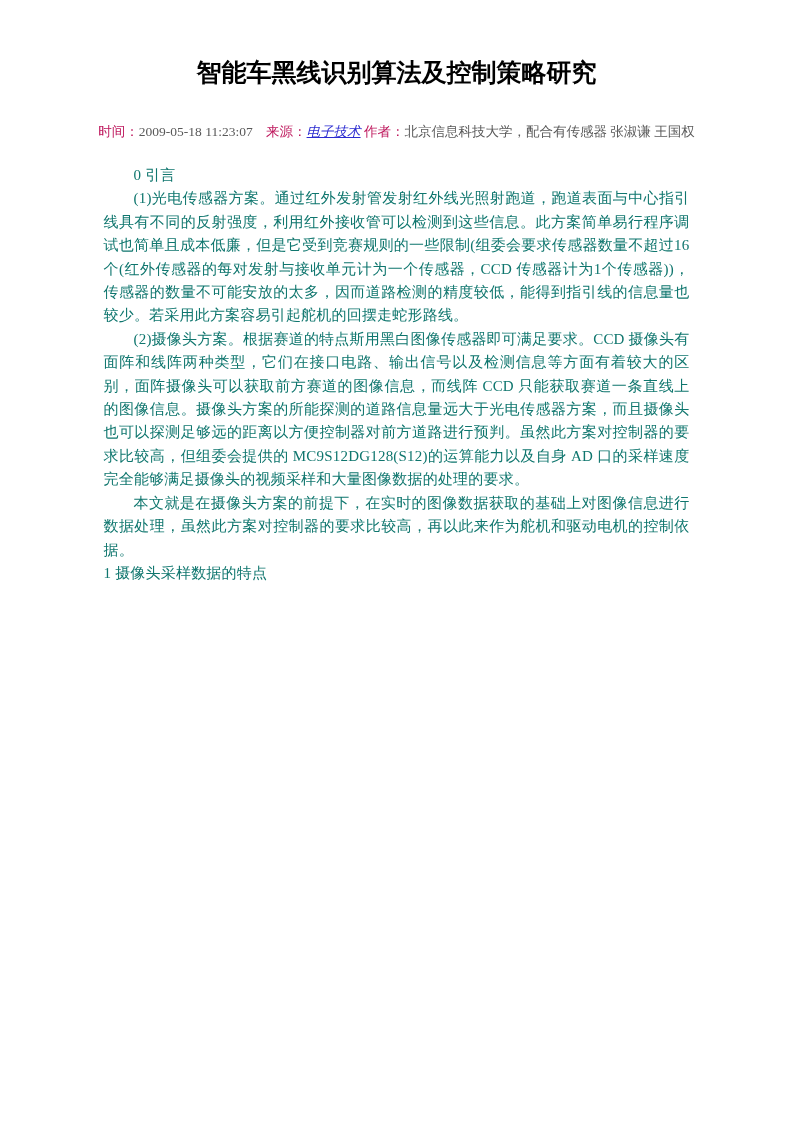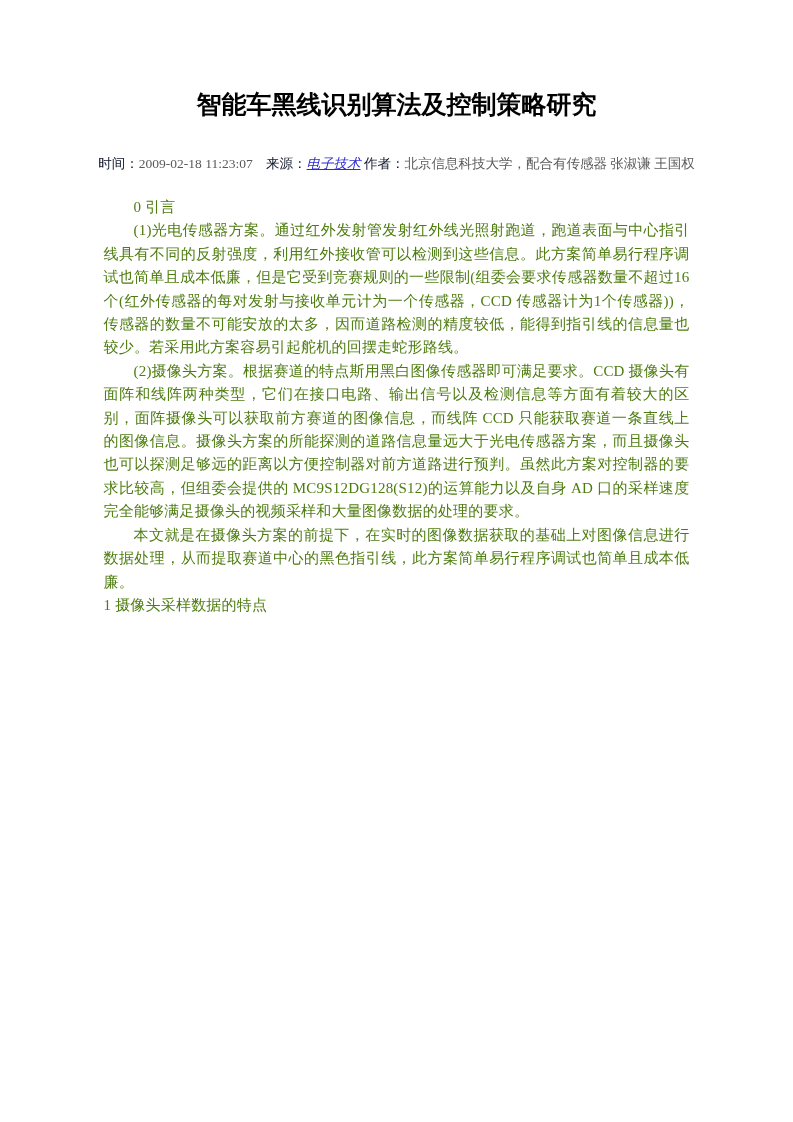--- a/index.html
+++ b/index.html
@@ -11,49 +11,49 @@
     position: relative;
     width: 793px;
     height: 1122px;
     margin: 0 auto;
     background: #ffffff;
     overflow: hidden;
     font-family: "Liberation Serif", "DejaVu Serif", serif;
   }
   .title {
     margin: 0;
-    padding-top: 87px;
+    padding-top: 55px;
     text-align: center;
     font-size: 25px;
     line-height: 36px;
     font-weight: 700;
     color: #000000;
   }
   .meta {
     width: 600px;
     margin: 27px auto 0;
     text-align: center;
     font-size: 13.5px;
     line-height: 27px;
     color: #595959;
   }
-  .meta .meta-label { color: #0f172a; }
+  .meta .meta-label { color: #be185d; }
   .meta .meta-gap { display: inline-block; width: 10px; }
   .meta a.source-link {
     color: #2b2bd0;
     text-decoration: underline;
     cursor: pointer;
     font-style: italic;
   }
   .content {
     width: 586px;
     margin: 19px auto 0;
     font-size: 15px;
     line-height: 23.4px;
-    color: #4d7c0f;
+    color: #0f766e;
     text-align: justify;
     letter-spacing: 0.2px;
   }
   .content p {
     margin: 0;
     padding: 0;
     text-indent: 2em;
   }
   .content p.section-heading {
     text-indent: 0;
@@ -63,26 +63,26 @@
   }
 </style>
 </head>
 <body>
 
 <div class="page">
 
   <h1 class="title">智能车黑线识别算法及控制策略研究</h1>
 
   <div class="meta">
-    <span class="meta-label">时间：</span><span>2009-02-18 11:23:07</span><span class="meta-gap"></span>
+    <span class="meta-label">时间：</span><span>2009-05-18 11:23:07</span><span class="meta-gap"></span>
     <span class="meta-label">来源：</span><a href="#" class="source-link">电子技术</a>
     <span class="meta-label">作者：</span><span>北京信息科技大学，配合有传感器 张淑谦 王国权</span>
   </div>
 
   <div class="content">
     <p class="intro-heading">0 引言</p>
     <p>(1)光电传感器方案。通过红外发射管发射红外线光照射跑道，跑道表面与中心指引线具有不同的反射强度，利用红外接收管可以检测到这些信息。此方案简单易行程序调试也简单且成本低廉，但是它受到竞赛规则的一些限制(组委会要求传感器数量不超过16个(红外传感器的每对发射与接收单元计为一个传感器，CCD 传感器计为1个传感器))，传感器的数量不可能安放的太多，因而道路检测的精度较低，能得到指引线的信息量也较少。若采用此方案容易引起舵机的回摆走蛇形路线。</p>
     <p>(2)摄像头方案。根据赛道的特点斯用黑白图像传感器即可满足要求。CCD 摄像头有面阵和线阵两种类型，它们在接口电路、输出信号以及检测信息等方面有着较大的区别，面阵摄像头可以获取前方赛道的图像信息，而线阵 CCD 只能获取赛道一条直线上的图像信息。摄像头方案的所能探测的道路信息量远大于光电传感器方案，而且摄像头也可以探测足够远的距离以方便控制器对前方道路进行预判。虽然此方案对控制器的要求比较高，但组委会提供的 MC9S12DG128(S12)的运算能力以及自身 AD 口的采样速度完全能够满足摄像头的视频采样和大量图像数据的处理的要求。</p>
-    <p>本文就是在摄像头方案的前提下，在实时的图像数据获取的基础上对图像信息进行数据处理，从而提取赛道中心的黑色指引线，此方案简单易行程序调试也简单且成本低廉。</p>
+    <p>本文就是在摄像头方案的前提下，在实时的图像数据获取的基础上对图像信息进行数据处理，虽然此方案对控制器的要求比较高，再以此来作为舵机和驱动电机的控制依据。</p>
     <p class="section-heading">1 摄像头采样数据的特点</p>
   </div>
 
 </div>
 
 </body></html>

